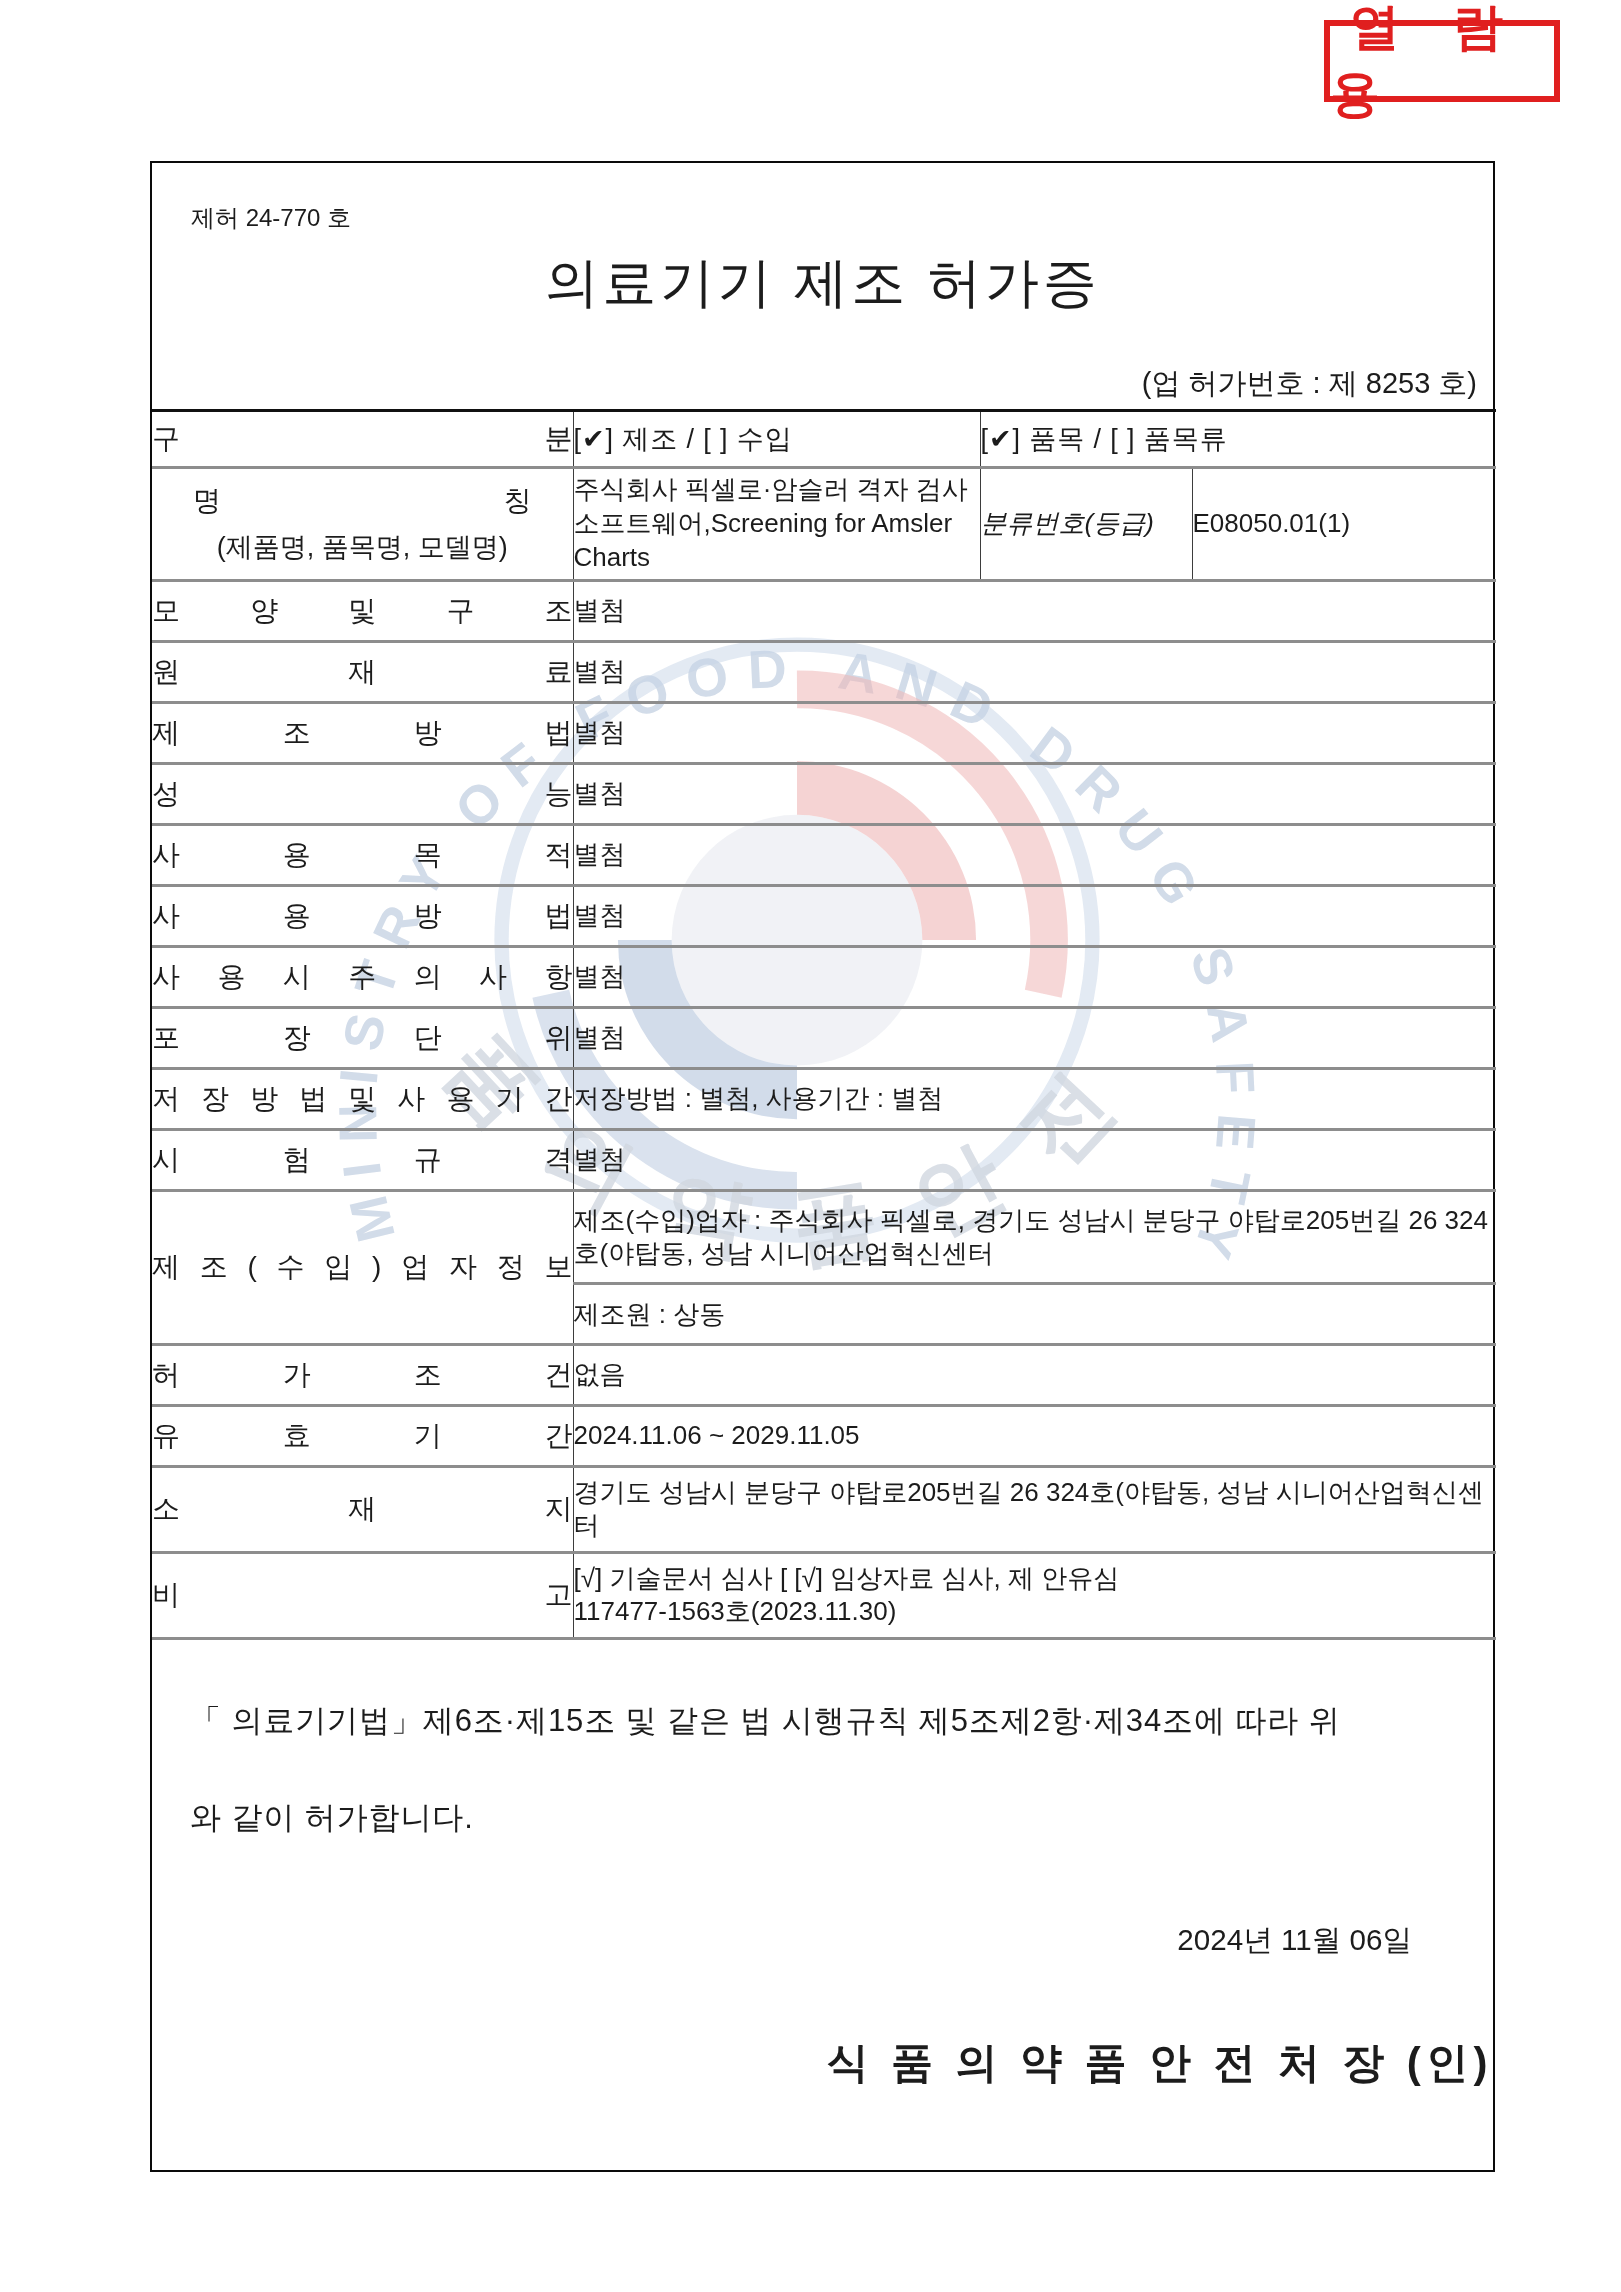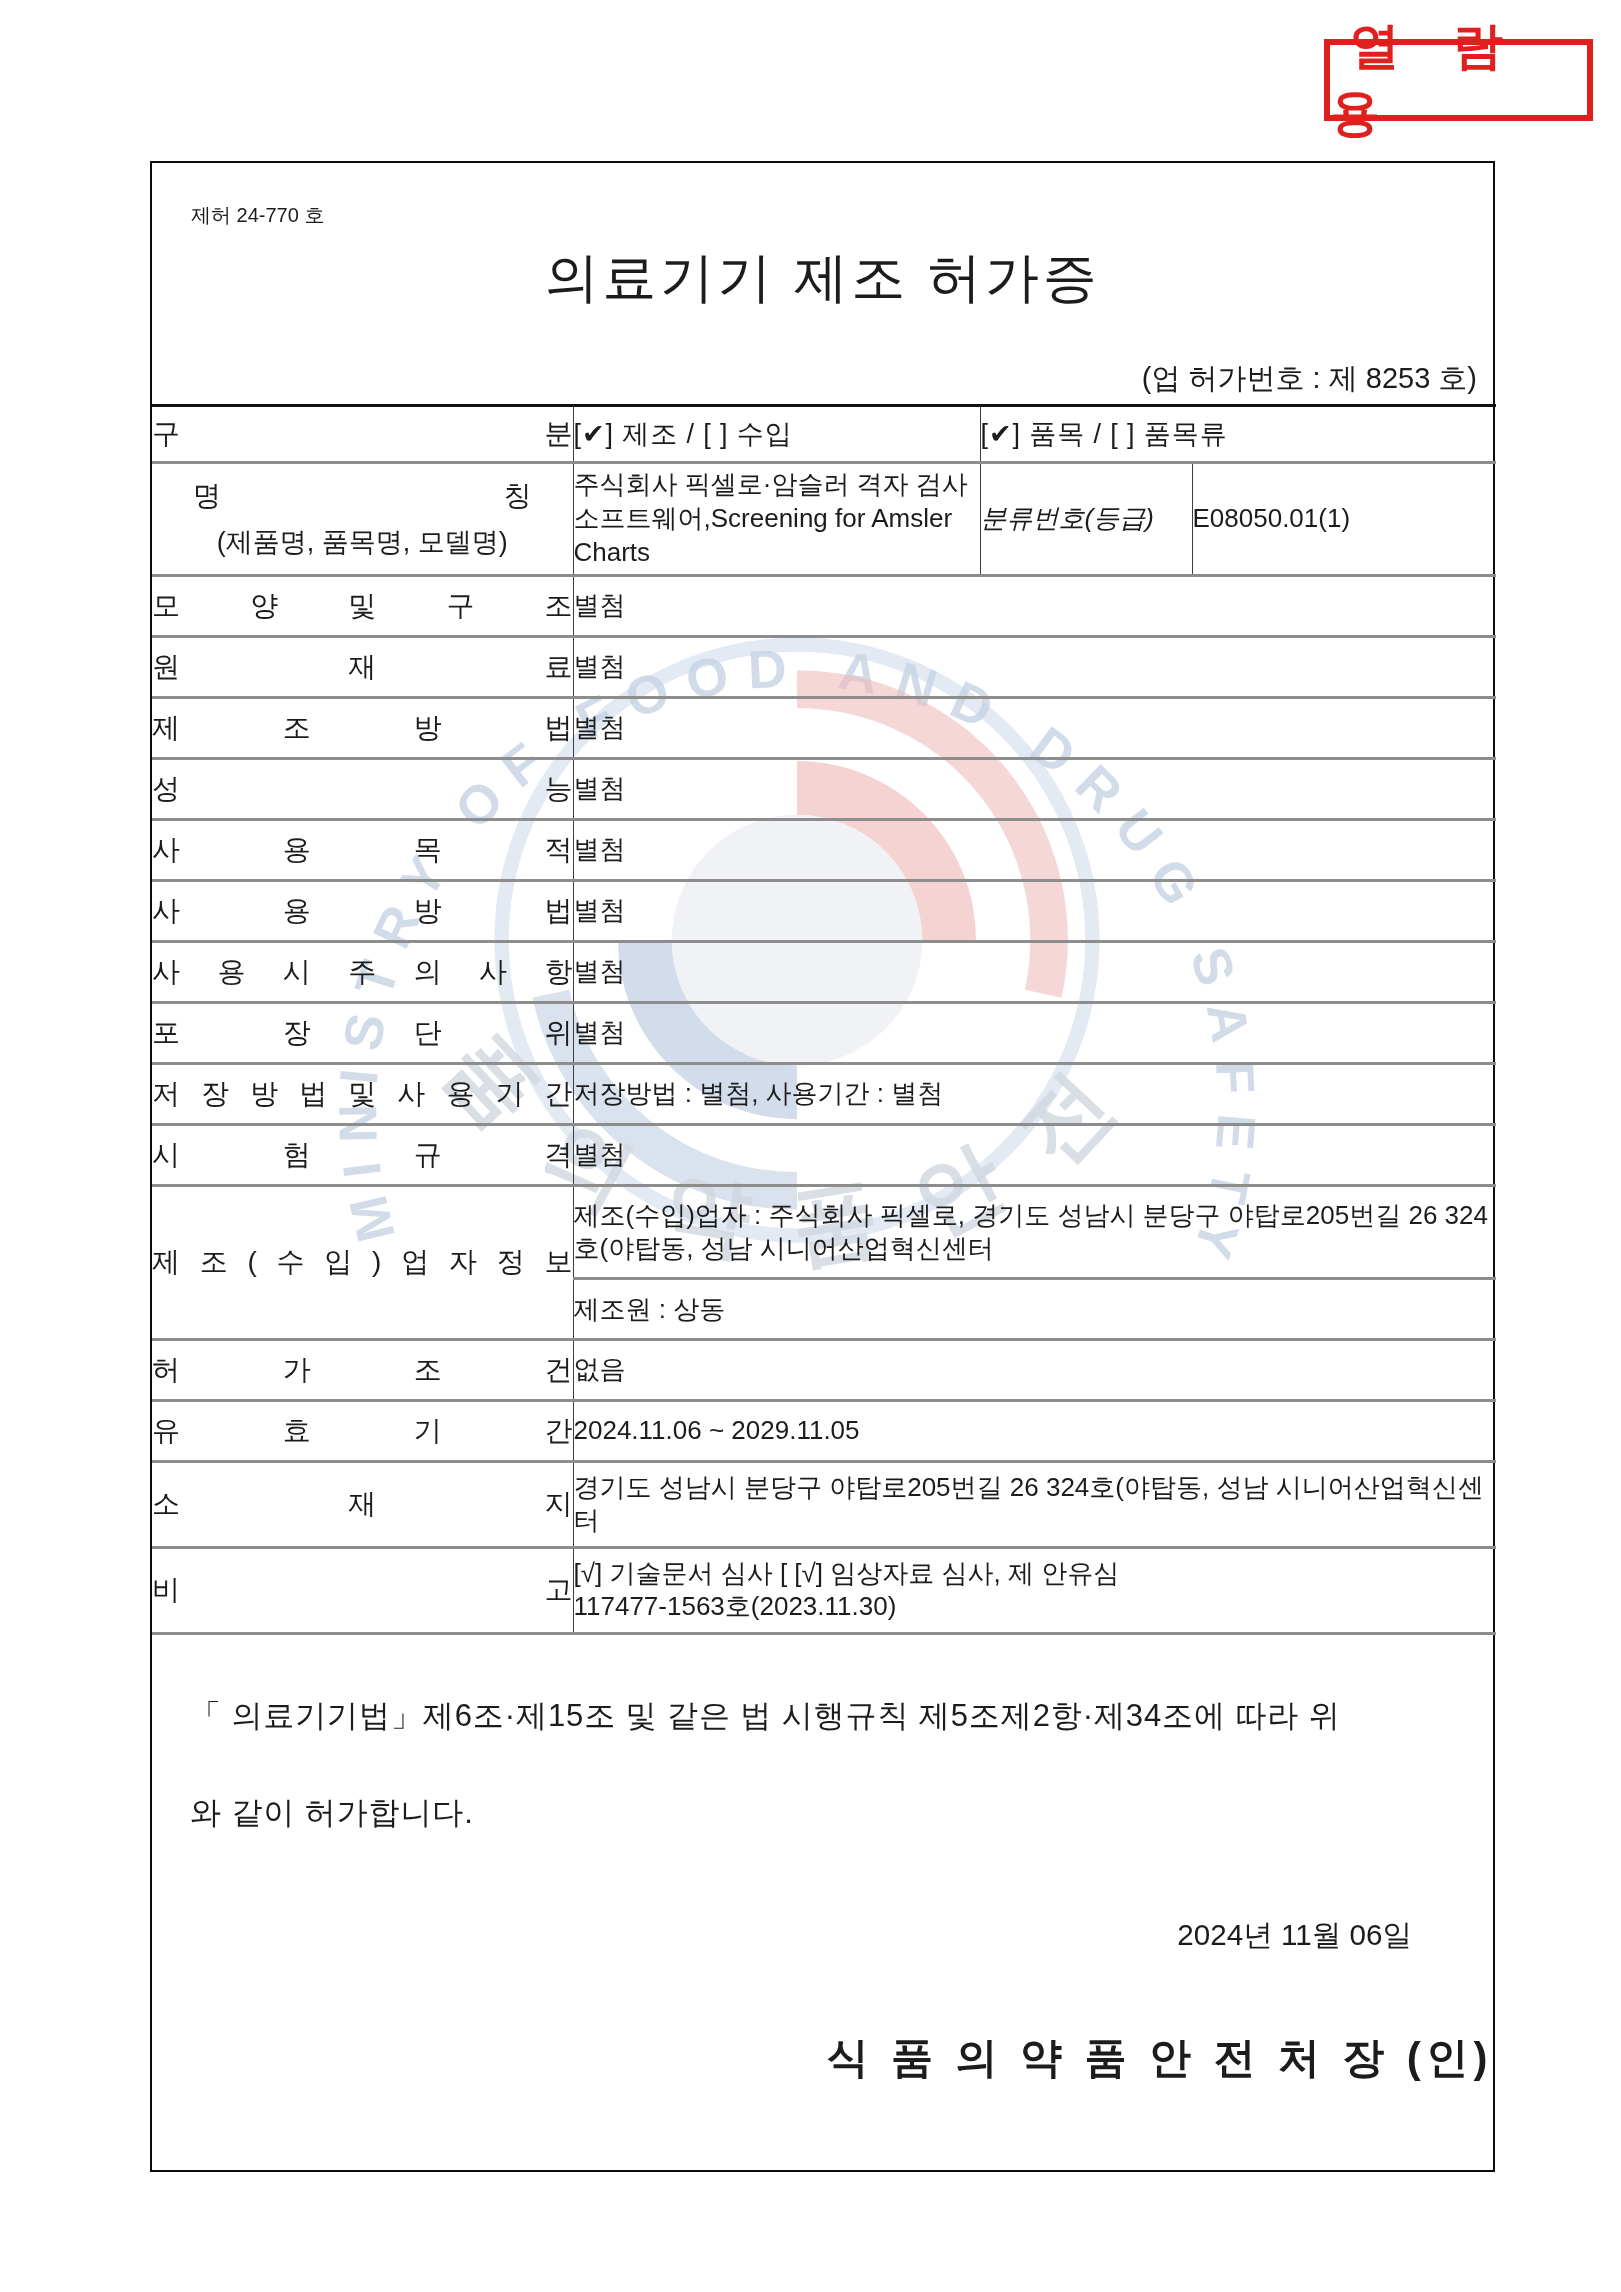--- a/index.html
+++ b/index.html
@@ -3,34 +3,34 @@
 <meta charset="utf-8">
 <style>
   html,body{margin:0;padding:0;}
   body{
     width:1622px;height:2293px;position:relative;background:#ffffff;
     font-family:"Liberation Sans","DejaVu Sans",sans-serif;color:#1c1c1c;
     overflow:hidden;
   }
   
   .stamp{
-    position:absolute;top:39px;left:1324px;width:269px;height:82px;
+    position:absolute;top:20px;left:1324px;width:236px;height:82px;
     border:6.3px solid #e01f1f;box-sizing:border-box;z-index:3;
     display:flex;align-items:center;justify-content:center;
     font-size:50px;font-weight:bold;color:#e01f1f;
     letter-spacing:19.7px;text-indent:19.7px;background:#fff;
   }
   
   .watermark{position:absolute;left:224px;top:385px;width:1146px;height:1146px;z-index:0;}
   
   .doc-box{
     position:absolute;left:150px;top:161px;width:1345px;height:2011px;
     border:2.7px solid #0a0a0a;box-sizing:border-box;z-index:1;background:transparent;
   }
-  .doc-no{margin:39px 0 0 39px;font-size:20px;}
+  .doc-no{margin:39px 0 0 39px;font-size:24px;}
   .title{margin:12.5px 0 0 0;text-align:center;font-size:54px;font-weight:400;letter-spacing:3.6px;}
   .license-note{margin-top:44px;text-align:right;padding-right:16px;font-size:29px;}
   
   table.cert{width:100%;border-collapse:collapse;table-layout:fixed;margin-top:5.4px;}
   .cert td{
     border-top:3.6px solid #8d8d8d;border-bottom:3.6px solid #8d8d8d;
     padding:0;vertical-align:middle;background:transparent;
   }
   .cert tr.first td{border-top:3.6px solid #111;}
   .cert td.vline{border-left:1.8px solid #3d3d3d;}

